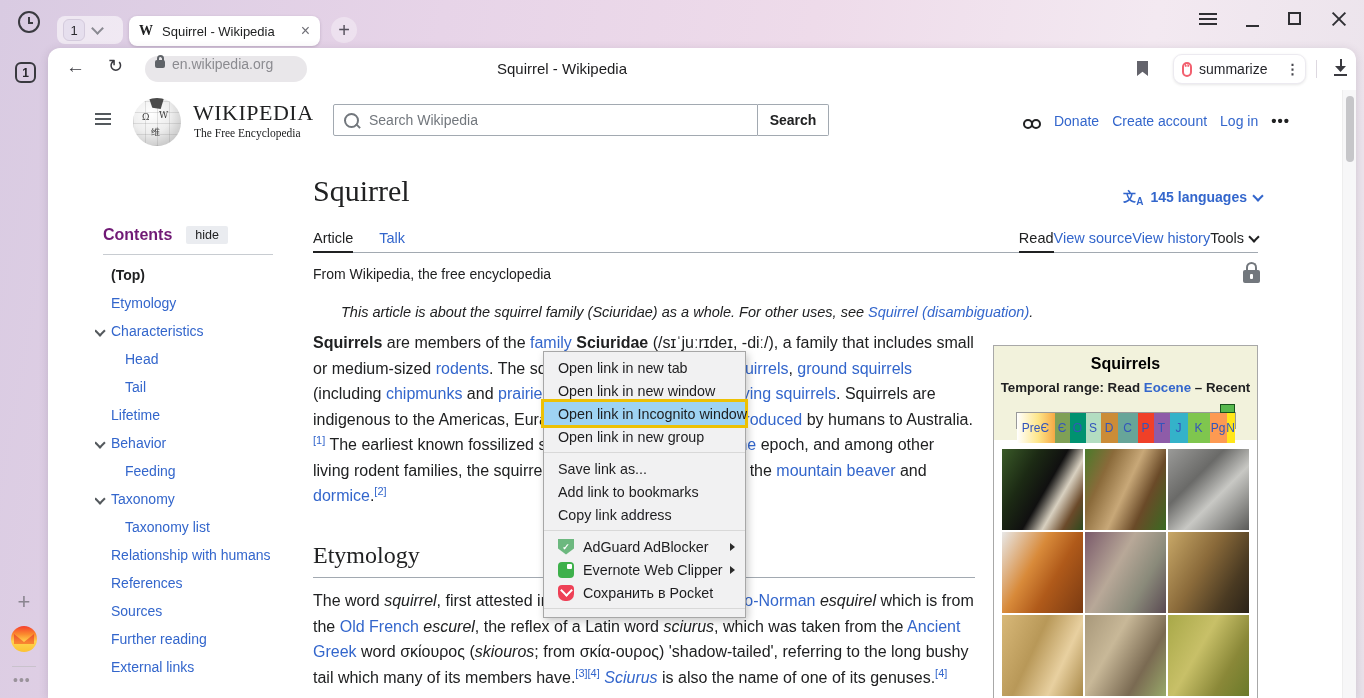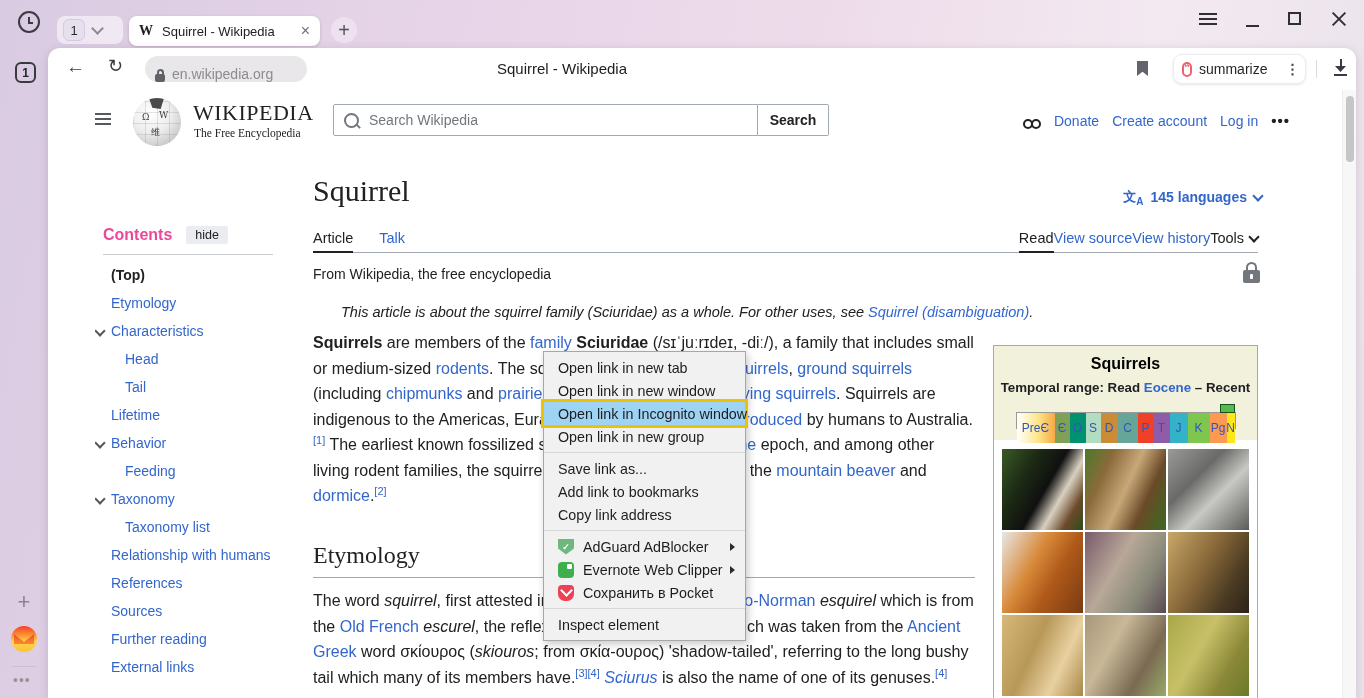--- a/index.html
+++ b/index.html
@@ -36,21 +36,21 @@
   .rail-plus{position:absolute;left:14px;top:544px;width:20px;height:20px;font-size:22px;color:#8a8590;display:flex;align-items:center;justify-content:center}
   .mail-ic{position:absolute;left:11px;top:578px;width:26px;height:26px;border-radius:50%;background:linear-gradient(180deg,#f63e2e 0%,#fb8b2e 32%,#ffd34d 60%,#fcc233 100%);overflow:hidden}
   .mail-ic:before{content:"";position:absolute;left:3px;top:8px;width:20px;height:10px;background:linear-gradient(180deg,#e8442e,#f97b2b);clip-path:polygon(0 0,50% 80%,100% 0,100% 100%,0 100%);opacity:.85}
   .rail-div{position:absolute;left:12px;top:618px;width:24px;height:1px;background:#c9c2cc}
   .rail-dots{position:absolute;left:13px;top:624px;font-size:14px;color:#9a939b;letter-spacing:1px}
   
   .card{position:absolute;left:48px;top:48px;width:1308px;height:650px;background:#fff;border-radius:12px 12px 0 0;box-shadow:0 2px 10px rgba(70,50,80,.18);overflow:hidden}
   .toolbar{position:relative;height:42px;border-bottom:1px solid #ececf0}
   .tb-back{position:absolute;left:18px;top:8px;font-size:19px;color:#3a3a40}
   .tb-reload{position:absolute;left:60px;top:7px;font-size:18px;color:#3a3a40}
-  .url-pill{position:absolute;left:97px;top:8px;width:162px;height:26px;background:#e9e7ea;border-radius:13px;display:flex;align-items:flex-end;padding:0 10px;box-sizing:border-box;gap:7px}
+  .url-pill{position:absolute;left:97px;top:8px;width:162px;height:26px;background:#e9e7ea;border-radius:13px;display:flex;align-items:flex-start;padding:0 10px;box-sizing:border-box;gap:7px}
   .lock-sm{position:relative;width:10px;height:8px;background:#5f6368;border-radius:2px;margin-top:4px}
   .lock-sm:before{content:"";position:absolute;left:1.5px;top:-5px;width:7px;height:7px;border:2px solid #5f6368;border-bottom:none;border-radius:4px 4px 0 0;box-sizing:border-box}
   .url-text{font-size:14px;color:#8b8b90}
   .tb-title{position:absolute;left:414px;top:12px;width:200px;text-align:center;font-size:15px;color:#1c1c1e;white-space:nowrap}
   .bm-ic{position:absolute;left:1089px;top:13px;width:11px;height:15px;background:#63636b;clip-path:polygon(0 0,100% 0,100% 100%,50% 72%,0 100%)}
   .sum-pill{position:absolute;left:1125px;top:6px;width:133px;height:30px;background:#fff;border:1px solid #eceaf0;border-radius:9px;box-shadow:0 1px 3px rgba(0,0,0,.10);display:flex;align-items:center;padding:0 8px;box-sizing:border-box}
   .sum-ic{width:17px;height:15px;border:2px solid #f2606f;border-radius:5px;box-sizing:border-box;color:#f2606f;font-size:12px;font-weight:bold;line-height:9px;text-align:center;margin-right:7px}
   .sum-label{font-size:14px;color:#26262b}
   .sum-div{width:1px;height:16px;background:#e4e2e8;margin:0 8px 0 10px}
   .sum-dots{font-size:14px;color:#45454c;font-weight:bold;letter-spacing:0;line-height:6px}
@@ -109,21 +109,21 @@
   .ety-head{position:absolute;left:265px;top:452px;width:662px;font-size:24px;color:#202122;border-bottom:1px solid #a2a9b1;padding-bottom:8px}
   .ety-par{position:absolute;left:265px;top:498px;width:662px;font-size:16px;line-height:25.5px;color:#202122}
   .rt-a{color:#3366cc}
   .rt-ai{color:#3366cc;font-style:italic}
   .rt-b{font-weight:bold}
   .rt-i{font-style:italic}
   sup.rt-sup{font-size:11px;color:#3366cc;line-height:0}
   
   .toc{position:absolute;left:47px;top:136px;width:215px;height:472px;overflow:hidden}
   .toc-head{display:flex;align-items:center;margin-left:8px}
-  .toc-title{font-size:16px;font-weight:bold;color:#ec4899}
+  .toc-title{font-size:16px;font-weight:bold;color:#701a75}
   .toc-hide{margin-left:14px;background:#eaecf0;border-radius:2px;padding:2px 9px;font-size:12.5px;color:#202122}
   .toc-div{margin:10px 0 6px 8px;width:170px;height:1px;background:#c8ccd1}
   .toc-item{position:relative;height:28px;display:flex;align-items:center;font-size:14px;color:#3366cc;padding-left:16px}
   .toc-item.ind{padding-left:30px}
   .toc-item.top{color:#202122;font-weight:bold}
   .toc-chev{position:absolute;left:1px;top:10px;width:6px;height:6px;border-right:2px solid #54595d;border-bottom:2px solid #54595d;transform:rotate(45deg)}
   
   .cmenu{position:absolute;left:495px;top:261px;width:201px;background:#f1f1f2;border:1px solid #a7a7a7;box-shadow:2px 3px 8px rgba(0,0,0,.22);padding:4px 0;z-index:9}
   .cm-item{display:flex;align-items:center;height:23px;padding:0 10px 0 14px;font-size:14.3px;color:#1d1d1f;white-space:nowrap}
   .cm-hl{background:#9ed3f3;box-shadow:0 0 0 3px #edc104;position:relative;z-index:2}
@@ -362,22 +362,19 @@
         <div class="cm-item">
           <span class="mi-ic evernote-icon"></span>
           <span>Evernote Web Clipper</span>
           <span class="mi-arrow"></span>
         </div>
         <div class="cm-item">
           <span class="mi-ic pocket-icon"></span>
           <span>Сохранить в Pocket</span>
         </div>
         <div class="cm-sep"></div>
-        <div class="cm-item">
-          <span>Inspect element</span>
-        </div>
       </div>
 
     <div class="scroll-track">
       <div class="scroll-thumb"></div>
     </div>
   </div>
 </div>
 
 </body></html>

